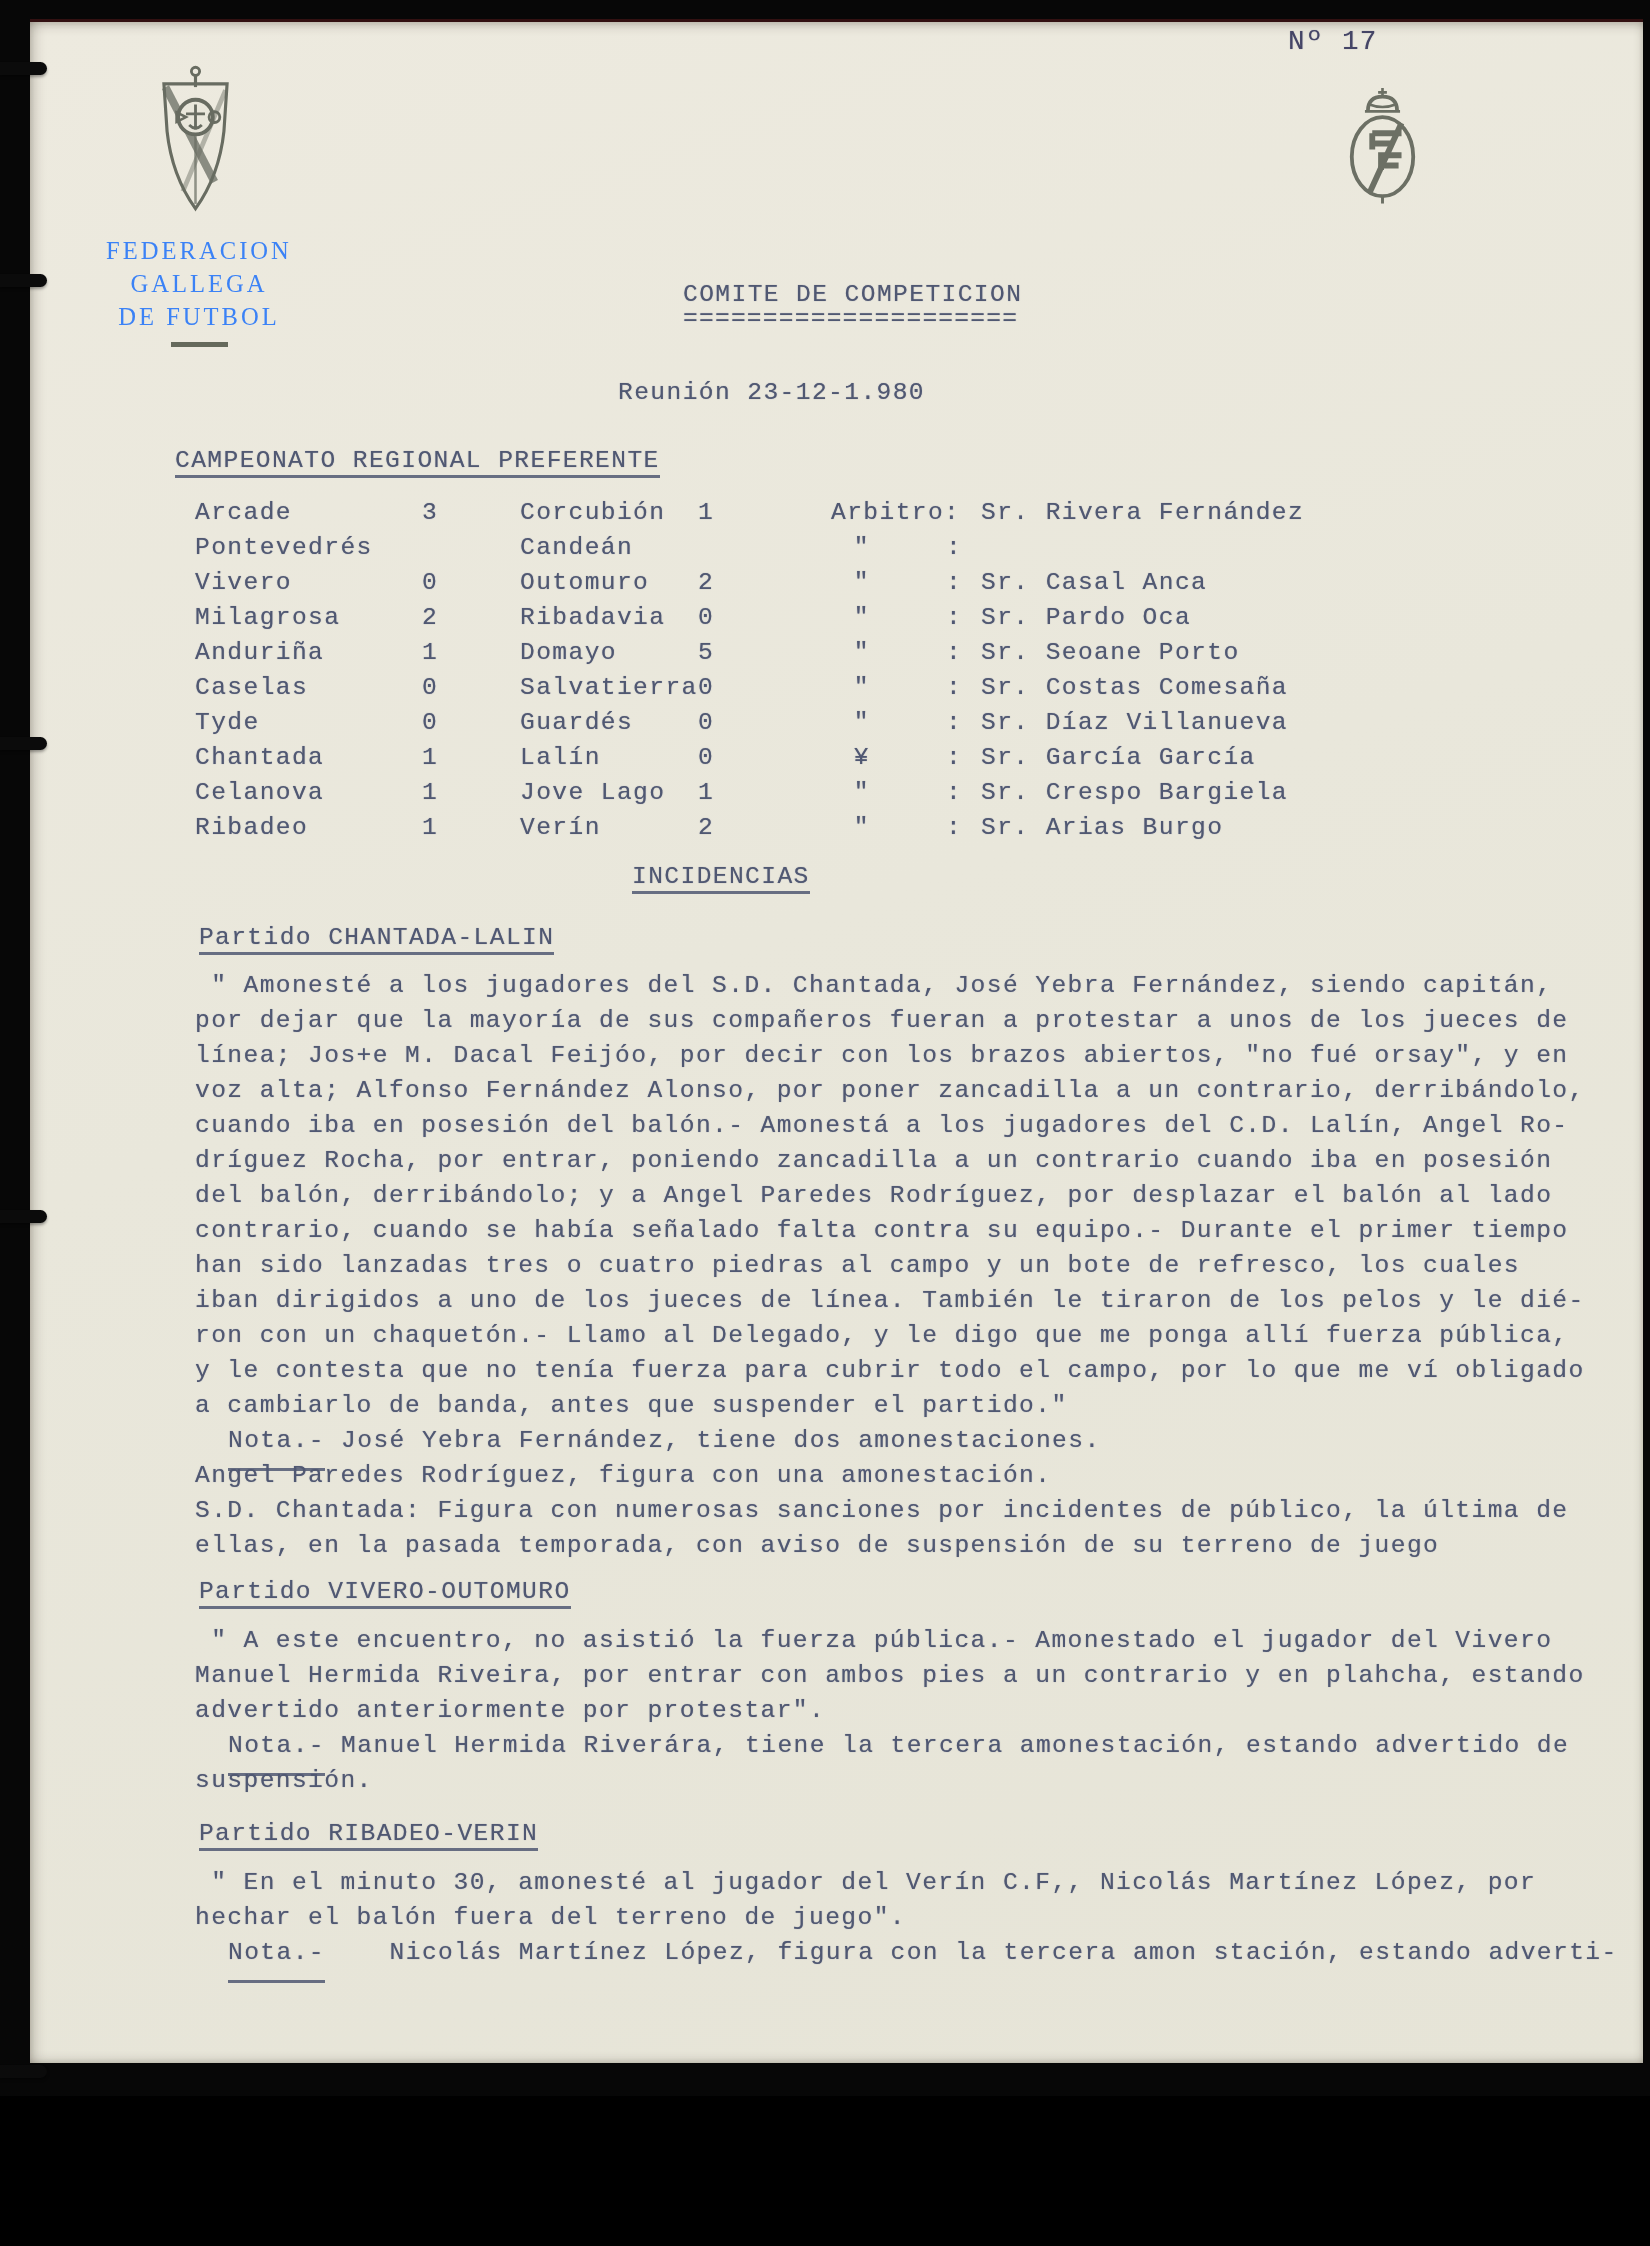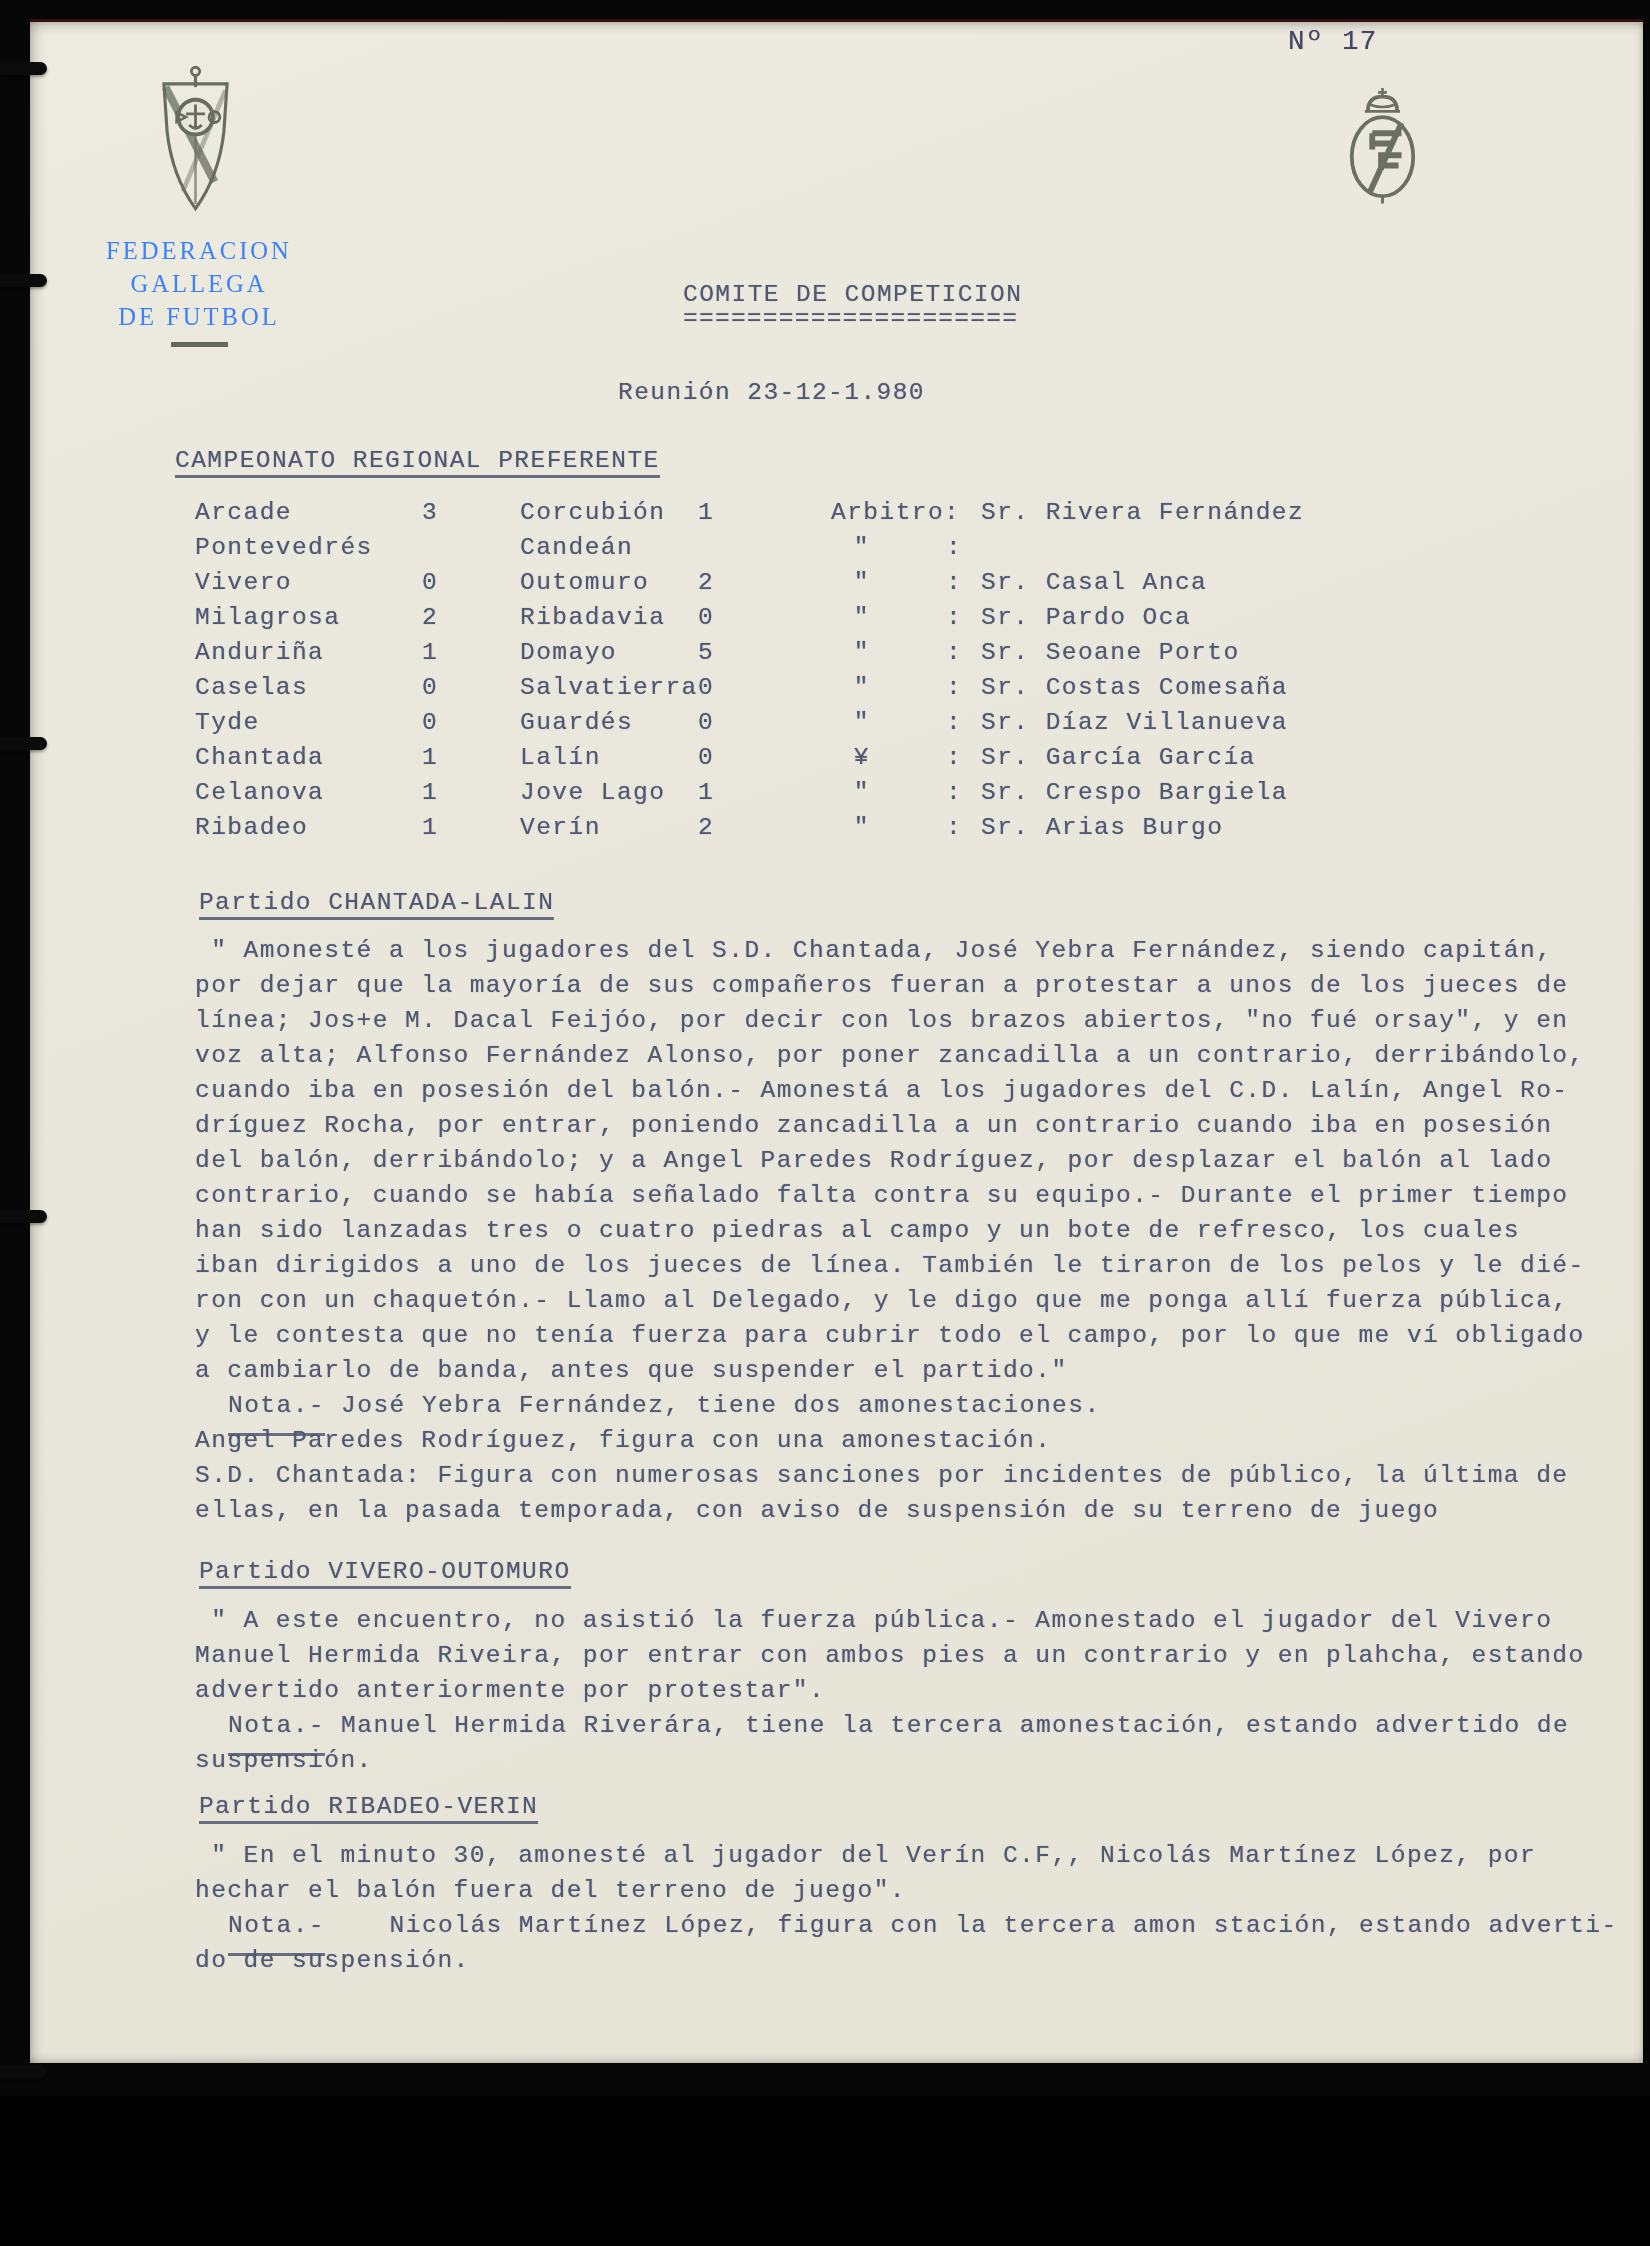--- a/index.html
+++ b/index.html
@@ -185,20 +185,23 @@
         <span class="tcell c-score">1</span>
         <span class="tcell c-home">Verín</span>
         <span class="tcell c-score">2</span>
         <span class="tcell c-mark">"</span>
         <span class="tcell c-colon">:</span>
         <span class="tcell c-name">Sr. Arias Burgo</span>
       </div>
     </div>
 
   <div class="column">
+    <div class="inc-title">
+      <span class="ul">INCIDENCIAS</span>
+    </div>
 
   <div class="section">
         <div class="s-title"><span class="ul">Partido CHANTADA-LALIN</span></div>
         <div class="para"> " Amonesté a los jugadores del S.D. Chantada, José Yebra Fernández, siendo capitán,
 por dejar que la mayoría de sus compañeros fueran a protestar a unos de los jueces de
 línea; Jos+e M. Dacal Feijóo, por decir con los brazos abiertos, "no fué orsay", y en
 voz alta; Alfonso Fernández Alonso, por poner zancadilla a un contrario, derribándolo,
 cuando iba en posesión del balón.- Amonestá a los jugadores del C.D. Lalín, Angel Ro-
 dríguez Rocha, por entrar, poniendo zancadilla a un contrario cuando iba en posesión
 del balón, derribándolo; y a Angel Paredes Rodríguez, por desplazar el balón al lado
@@ -219,17 +222,16 @@
 Manuel Hermida Riveira, por entrar con ambos pies a un contrario y en plahcha, estando
 advertido anteriormente por protestar".</div>
         <div class="nota"><span class="nota-label">Nota.-</span><span> Manuel Hermida Riverára, tiene la tercera amonestación, estando advertido de</span></div>
         <div class="para">suspensión.</div>
       </div>
       <div class="section">
         <div class="s-title"><span class="ul">Partido RIBADEO-VERIN</span></div>
         <div class="para"> " En el minuto 30, amonesté al jugador del Verín C.F,, Nicolás Martínez López, por
 hechar el balón fuera del terreno de juego".</div>
         <div class="nota"><span class="nota-label">Nota.-</span><span>    Nicolás Martínez López, figura con la tercera amon stación, estando adverti-</span></div>
-        <div class="para">do de suspensión.</div>
       </div>
     </div>
 </div>
 
 
 </body></html>

